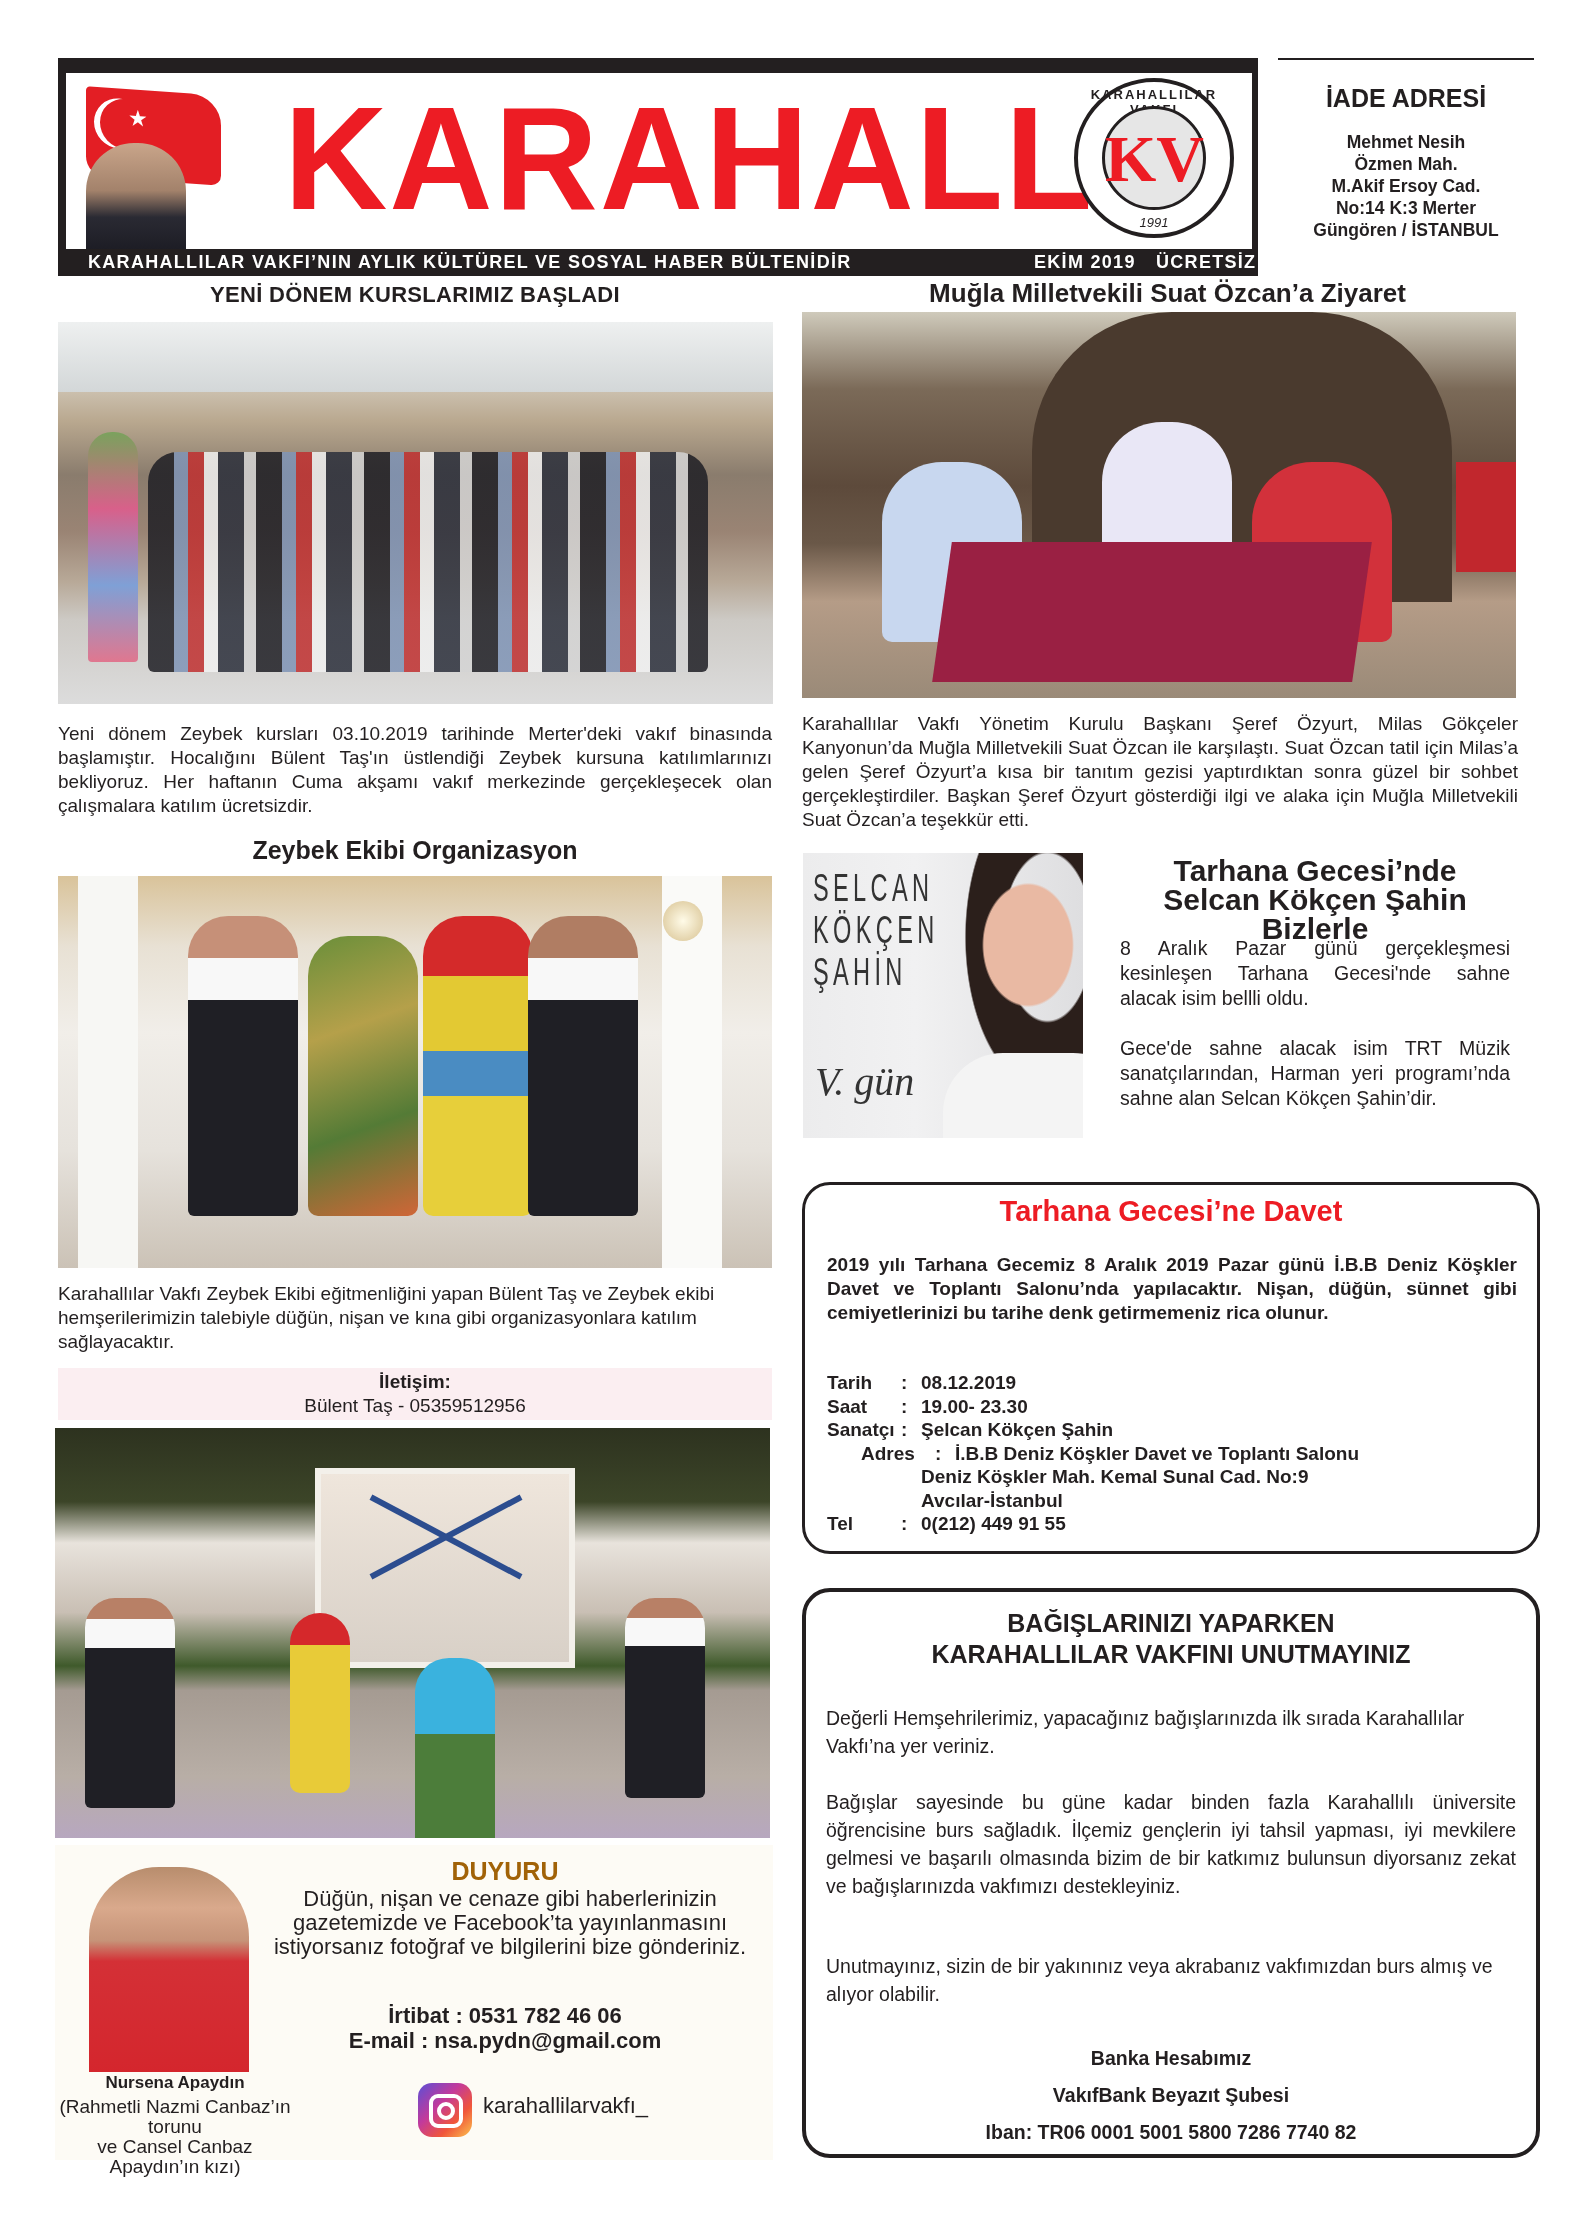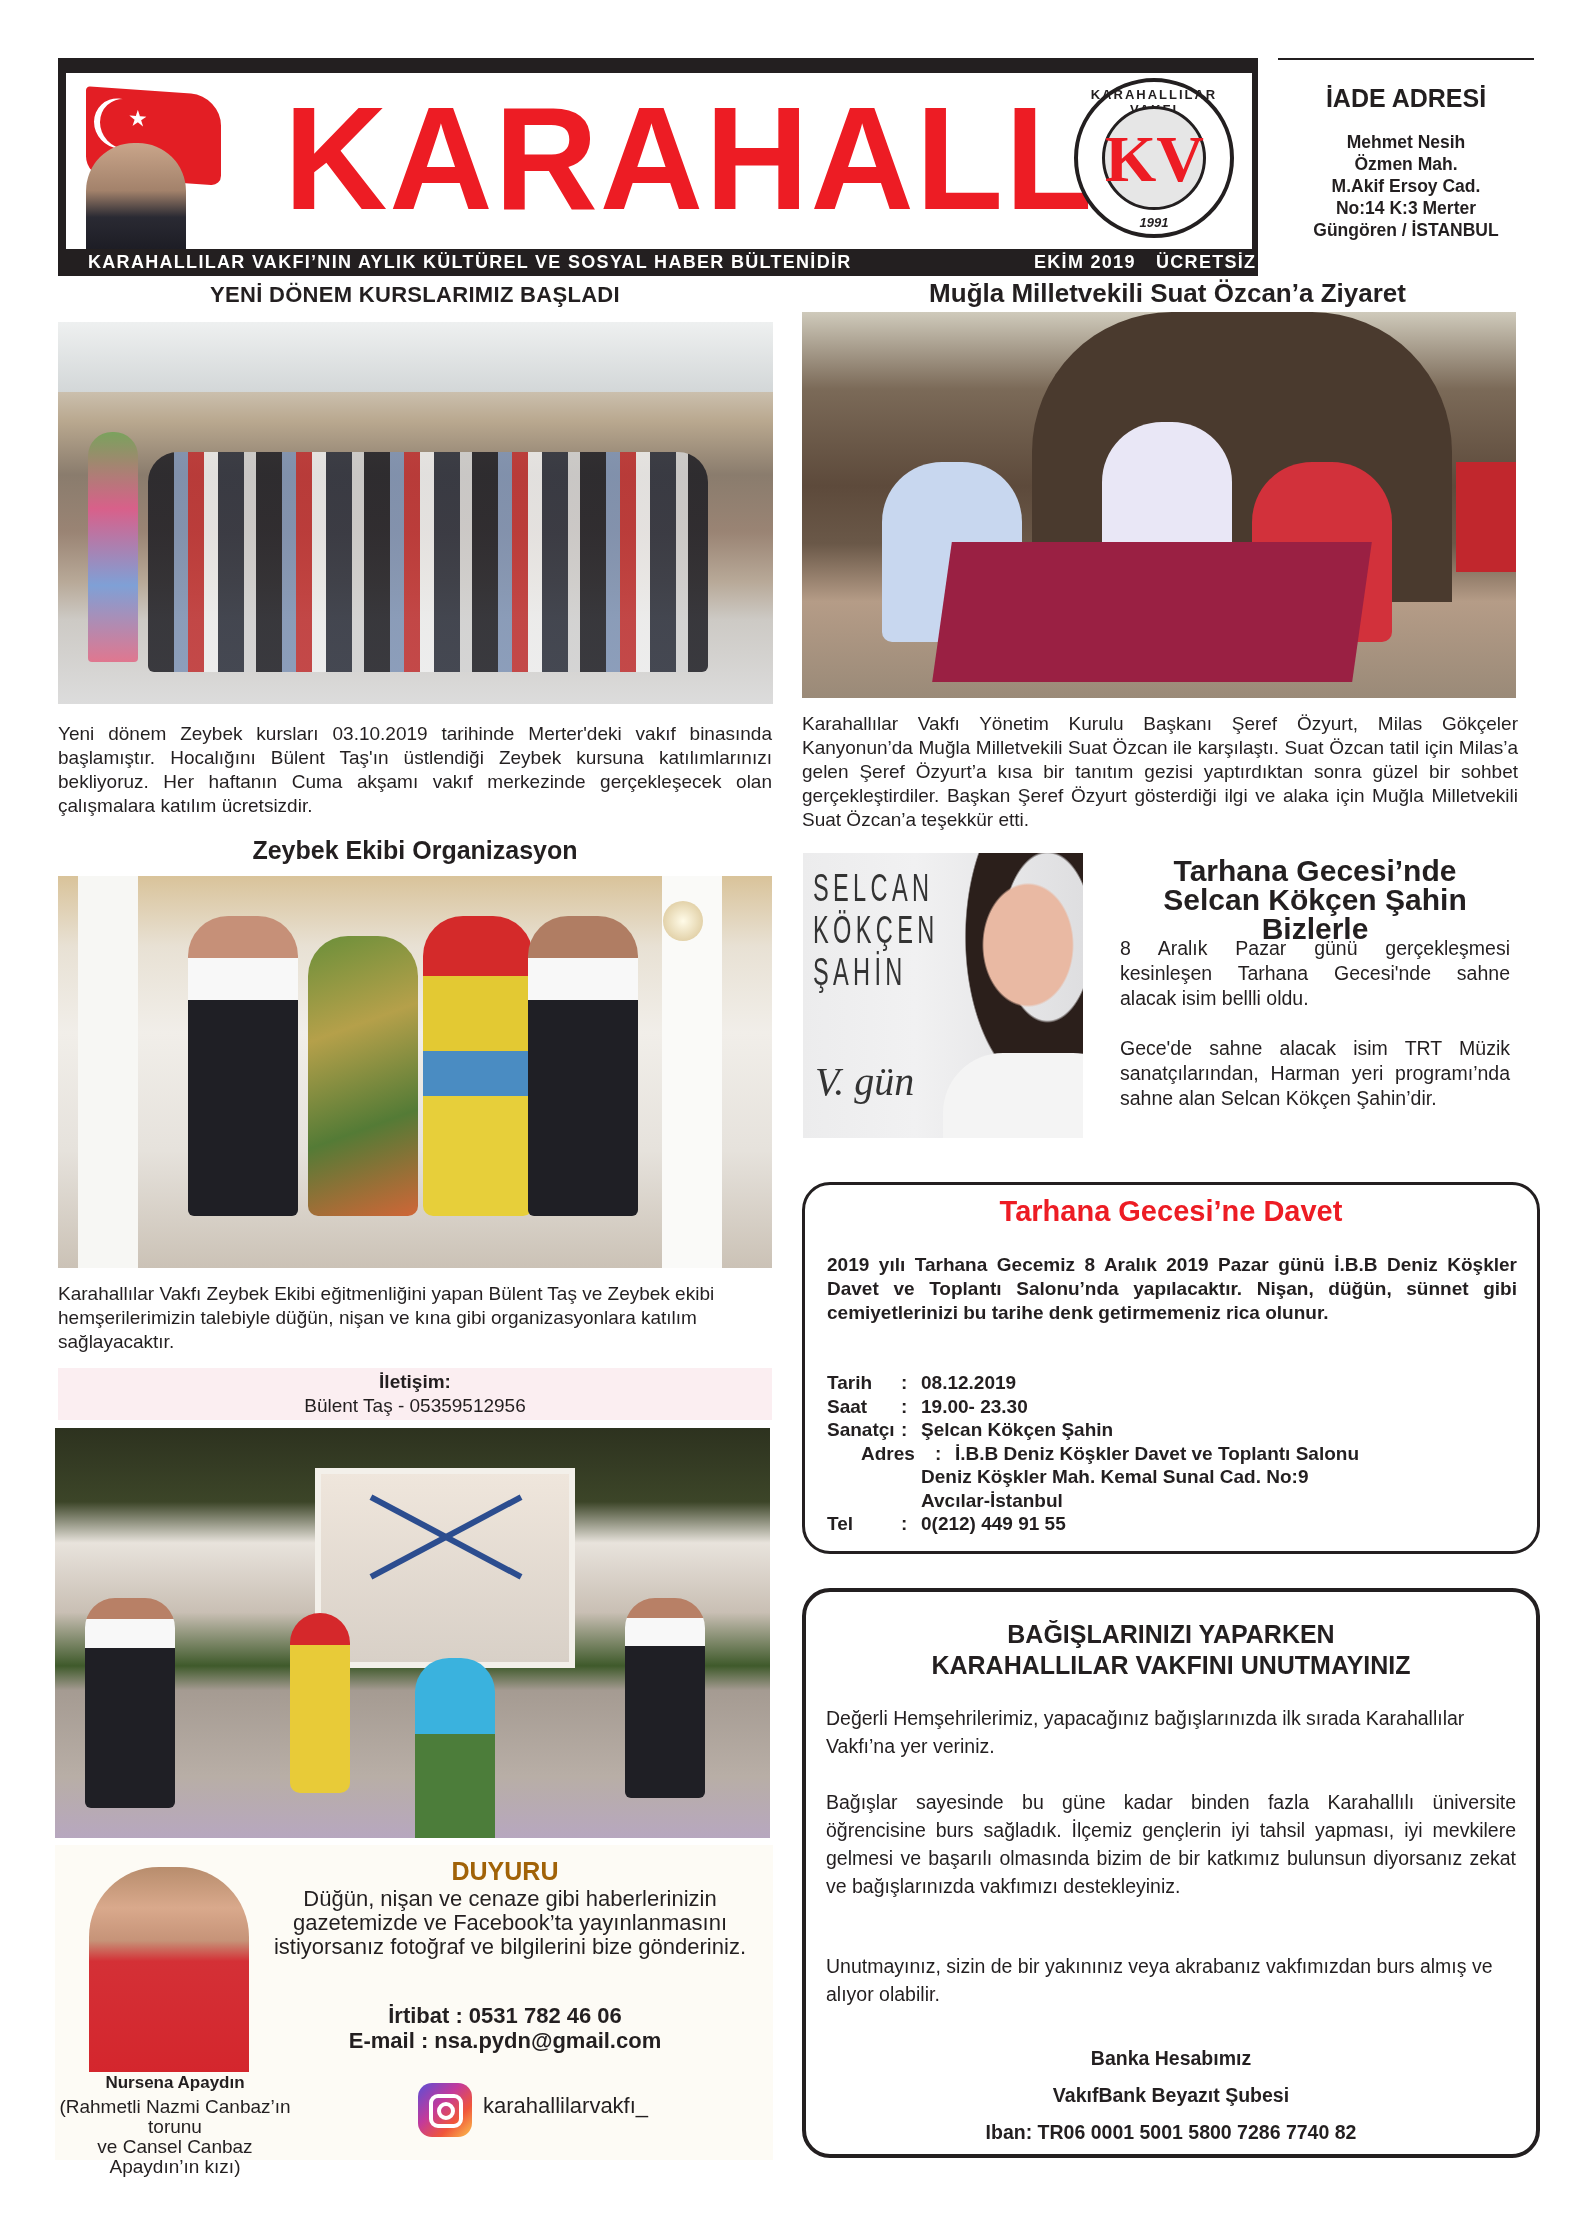--- a/index.html
+++ b/index.html
@@ -12,21 +12,21 @@
   .masthead-inner { position: absolute; left: 8px; top: 15px; width: 1186px; height: 176px; background: #fff; }
   .flag { position: absolute; left: 20px; top: 18px; width: 135px; height: 90px; background: #e31e24; border-radius: 4px 30px 10px 20px; transform: skewY(4deg); }
   .flag .crescent { position: absolute; left: 14px; top: 10px; width: 50px; height: 50px; border-radius: 50%; box-shadow: -6px 0 0 0 #fff; }
   .flag .star { position: absolute; left: 42px; top: 18px; color: #fff; font-size: 22px; line-height: 1; }
   .portrait { position: absolute; left: 20px; top: 70px; width: 100px; height: 106px; background: linear-gradient(180deg,#c9a58a 0%,#a3826b 45%,#2a2a33 70%,#1d1d25 100%); border-radius: 48px 48px 0 0; }
   .logo-title { position: absolute; left: 218px; top: 6px; width: 800px; height: 160px; font-family: "Liberation Sans", sans-serif; font-weight: 700; font-size: 146px; letter-spacing: 2px; color: #ed1c24; line-height: 160px; transform: scaleX(0.98); transform-origin: left center; }
   .seal { position: absolute; left: 1008px; top: 5px; width: 160px; height: 160px; border-radius: 50%; border: 4px solid #231f20; background: #fff; }
   .seal-inner { position: absolute; left: 24px; top: 24px; width: 104px; height: 104px; border-radius: 50%; border: 3px solid #231f20; background: #e6e6e6; }
   .seal-kv { position: absolute; left: 0; top: 12px; width: 100%; text-align: center; font-family: "Liberation Serif", serif; font-size: 66px; font-weight: 700; color: #ed1c24; line-height: 76px; }
   .seal-ring-top { position: absolute; left: 0; top: 5px; width: 100%; text-align: center; font-size: 13px; font-weight: 700; letter-spacing: 2px; color: #231f20; }
-  .seal-year { position: absolute; left: 0; bottom: 4px; width: 100%; text-align: center; font-size: 13px; font-weight: 700; font-style: italic; color: #231f20; }
+  .seal-year { position: absolute; left: 0; bottom: 4px; width: 100%; text-align: center; font-size: 13px; font-weight: 400; font-style: italic; color: #231f20; }
   .tagline { position: absolute; left: 30px; top: 191px; width: 1160px; height: 27px; color: #fff; font-weight: 700; font-size: 18px; letter-spacing: 1.3px; line-height: 27px; white-space: nowrap; }
   .tagline span { position: absolute; top: 0; }
 
   
   .iade { left: 1278px; top: 58px; width: 256px; height: 200px; border-top: 2px solid #231f20; text-align: center; }
   .iade-title { margin-top: 24px; font-size: 25px; font-weight: 700; }
   .iade-line { font-size: 17.5px; font-weight: 700; line-height: 22px; }
   .iade-lines { margin-top: 18px; }
 
   
@@ -220,21 +220,21 @@
       </div>
     <div style="display:flex;">
         <span style="width:74px;">Tel</span>
         <span style="width:20px;">:</span>
         <span>0(212) 449 91 55</span>
       </div>
   </div>
 </div>
 
 <div class="abs ticket" style="left:802px; top:1588px; width:738px; height:570px; border-width:4px;">
-  <div style="position:absolute; left:0; top:27px; width:100%; text-align:center; font-size:25px; font-weight:700; line-height:31px;">
+  <div style="position:absolute; left:0; top:16px; width:100%; text-align:center; font-size:25px; font-weight:700; line-height:31px;">
     <div>BAĞIŞLARINIZI YAPARKEN</div>
     <div>KARAHALLILAR VAKFINI UNUTMAYINIZ</div>
   </div>
   <div class="body-text" style="position:absolute; left:20px; top:196px; width:690px; font-size:19.5px; line-height:28px;">Bağışlar sayesinde bu güne kadar binden fazla Karahallılı üniversite öğrencisine burs sağladık. İlçemiz gençlerin iyi tahsil yapması, iyi mevkilere gelmesi ve başarılı olmasında bizim de bir katkımız bulunsun diyorsanız zekat ve bağışlarınızda vakfımızı destekleyiniz.</div>
   <div class="body-text" style="position:absolute; left:20px; top:112px; width:690px; text-align:left; font-size:19.5px; line-height:28px;">Değerli Hemşehrilerimiz, yapacağınız bağışlarınızda ilk sırada Karahallılar Vakfı’na yer veriniz.</div>
   <div class="body-text" style="position:absolute; left:20px; top:360px; width:690px; text-align:left; font-size:19.5px; line-height:28px;">Unutmayınız, sizin de bir yakınınız veya akrabanız vakfımızdan burs almış ve alıyor olabilir.</div>
   <div style="position:absolute; left:0; top:448px; width:100%; text-align:center; font-size:19.5px; font-weight:700; line-height:37px;">
     <div>Banka Hesabımız</div>
     <div>VakıfBank Beyazıt Şubesi</div>
     <div>Iban: TR06 0001 5001 5800 7286 7740 82</div>

